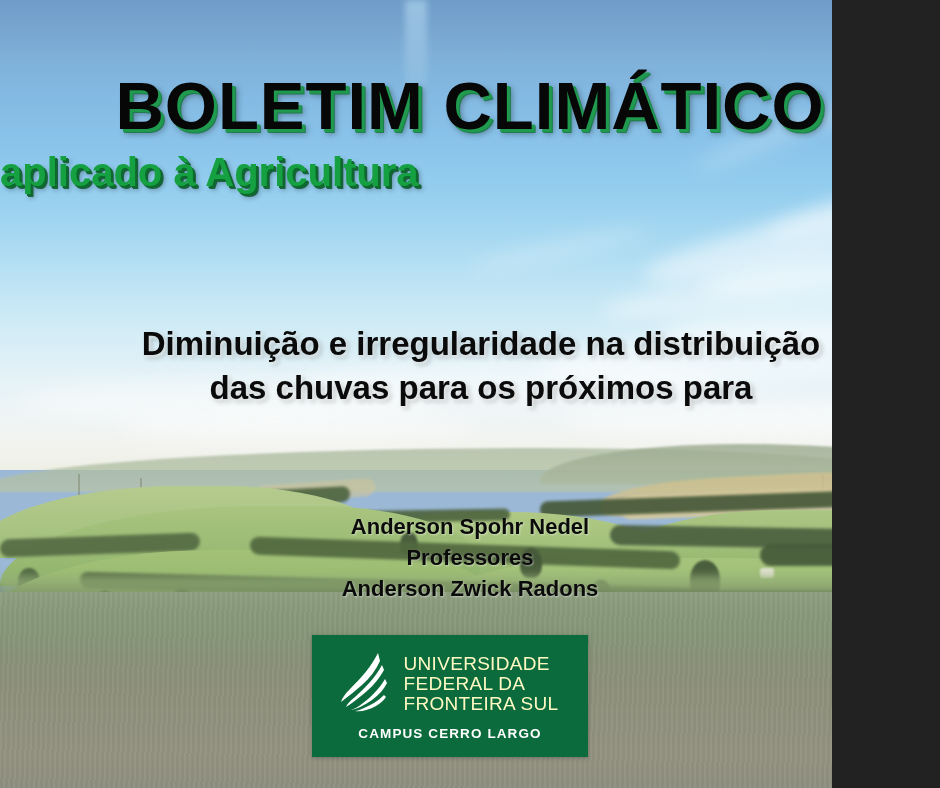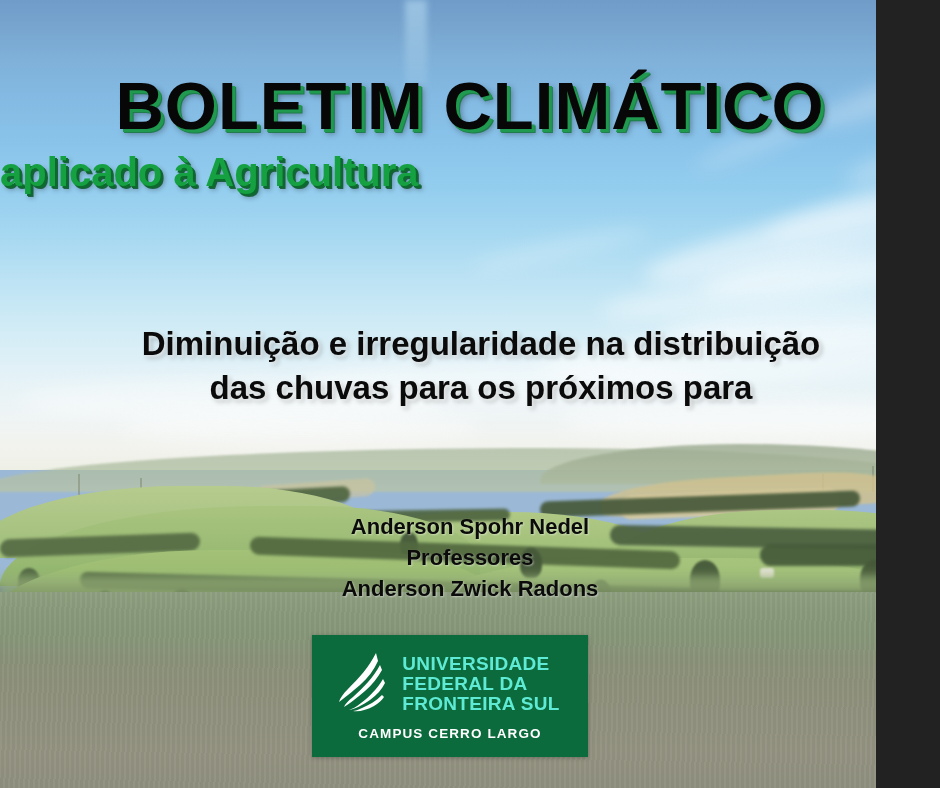--- a/index.html
+++ b/index.html
@@ -4,21 +4,20 @@
 <title>Boletim Climático aplicado à Agricultura</title>
 <style>
   html,body{margin:0;padding:0;background:#222;}
   body{font-family:"Liberation Sans","DejaVu Sans",sans-serif;}
 
   #poster{
     position:relative;
     width:832px;height:788px;
     overflow:hidden;
     background:#9bb8d6;
-    padding-left:44px;
   }
 
   
   .sky{
     position:absolute;left:0;top:0;width:940px;height:470px;
     background:
       linear-gradient(180deg,
         #6f9cc9 0%,
         #77a5cf 6%,
         #7fb0d8 12%,
@@ -230,22 +229,22 @@
   .logo-box{
     position:absolute;left:312px;top:635px;width:276px;height:122px;
     background:#0c6b3c;
     display:flex;flex-direction:column;
     align-items:center;justify-content:center;
     box-shadow:0 1px 4px rgba(0,0,0,.25);
   }
   .logo-row{display:flex;align-items:center;gap:10px;margin-left:-4px;}
   .logo-mark{width:56px;height:66px;flex:0 0 auto;}
   .logo-words{
-    color:#5eead4;
-    font-weight:bold;
+    color:#fef9c3;
+    font-weight:normal;
     font-size:19px;
     line-height:1.07;
     letter-spacing:.3px;
     text-align:left;
     white-space:nowrap;
   }
   .logo-words span{display:block;}
   .logo-campus{
     color:#ffffff;
     font-size:13.5px;

